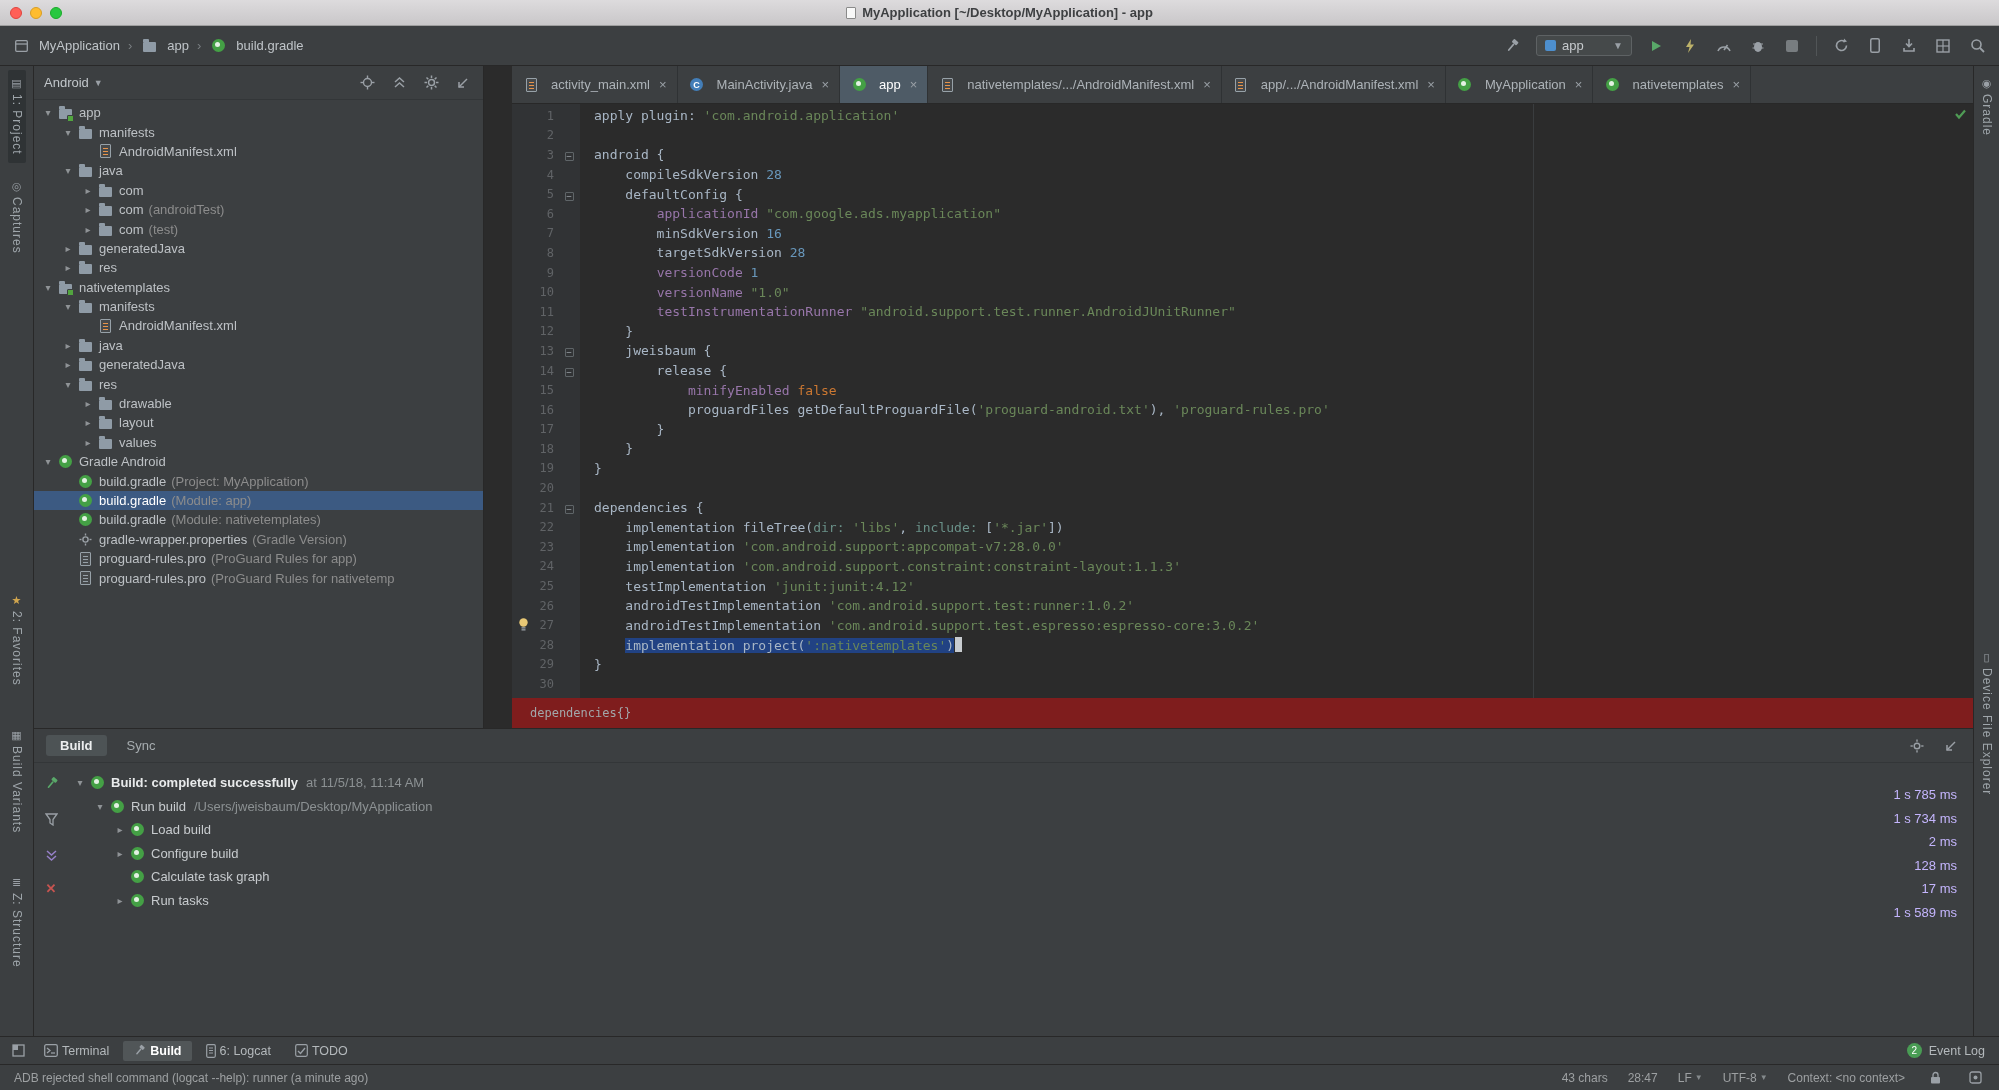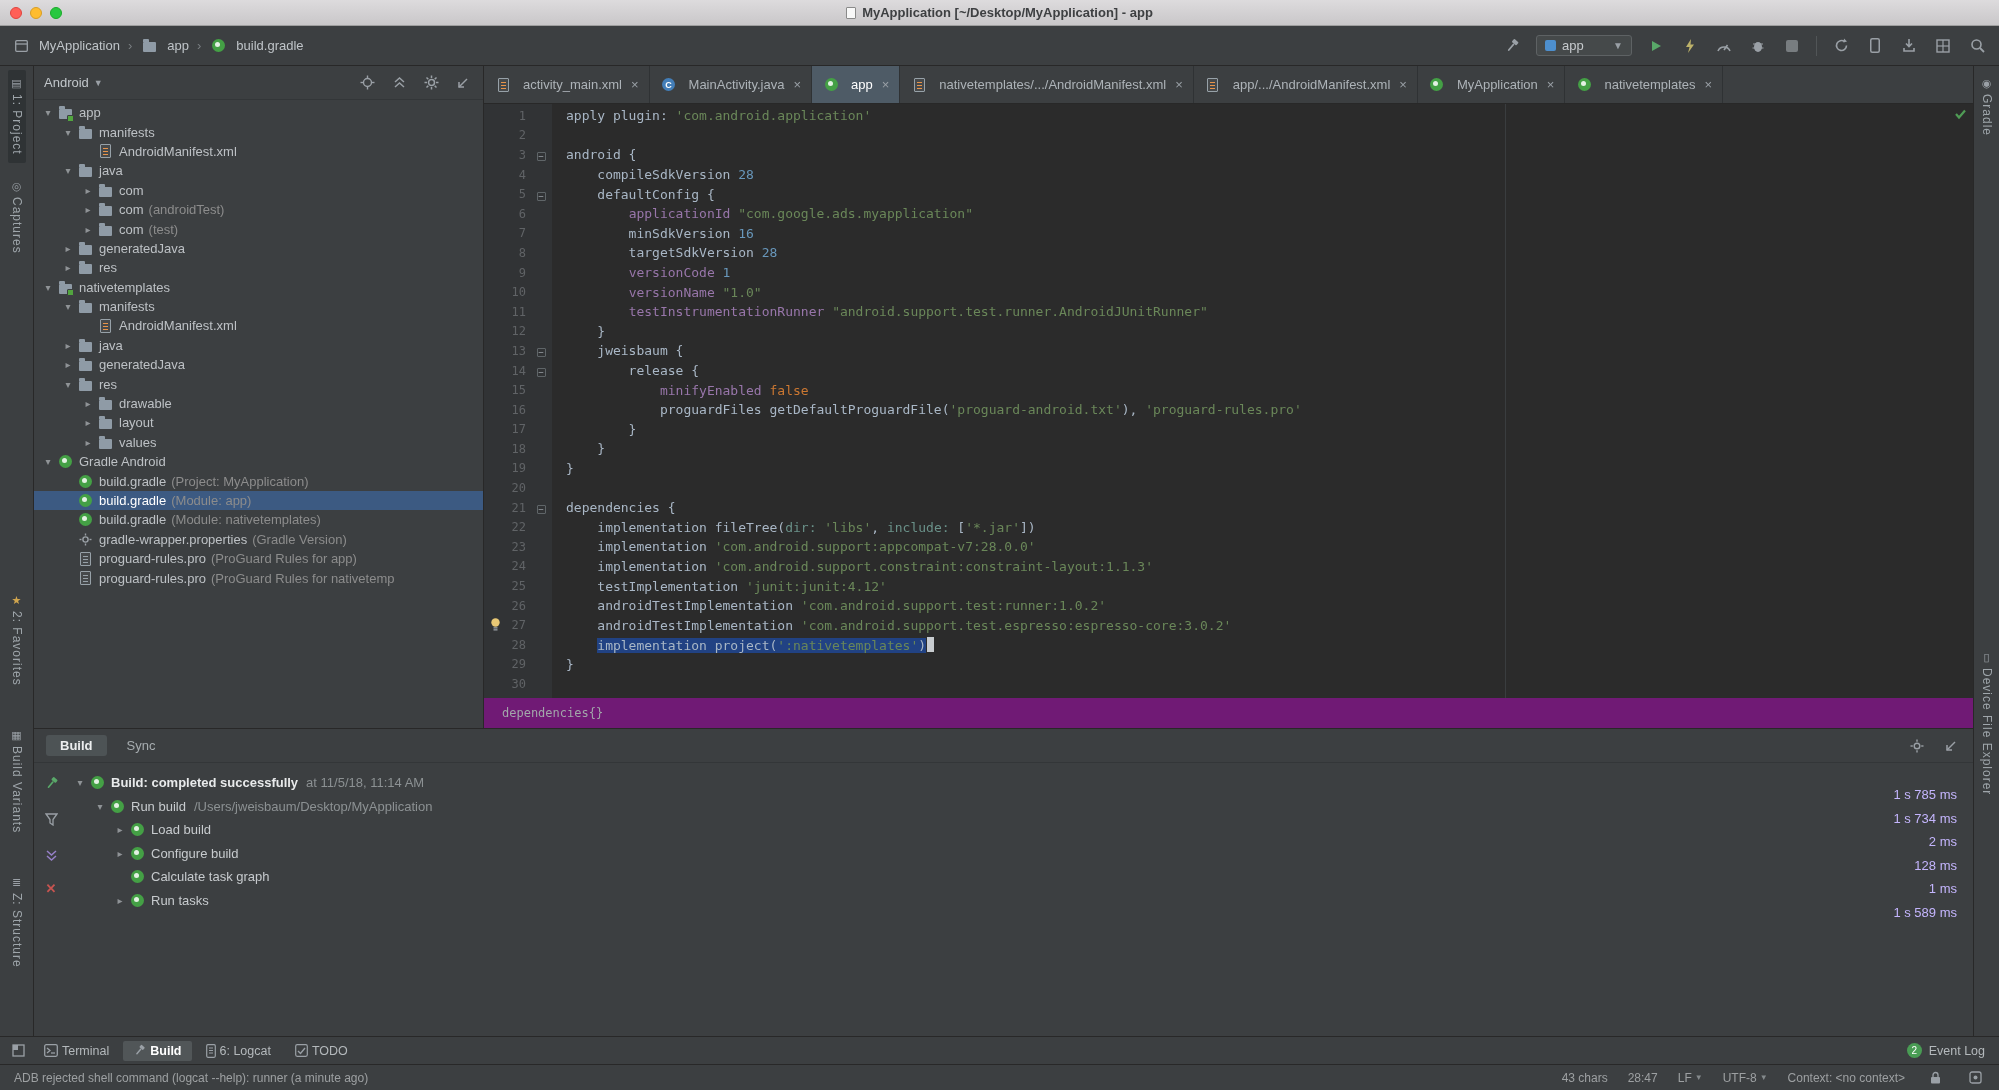--- a/index.html
+++ b/index.html
@@ -35,21 +35,21 @@
   .vbtn.active { background:#2f3335; }
   .vtext { writing-mode:vertical-rl; font-size:12px; color:#9fa6ab; letter-spacing:1px; white-space:nowrap; }
   .vicon { font-size:11px; color:#9aa0a6; line-height:11px; }
   .vi-favorites { color:#d0a54e; }
   #strip-left-bottom { margin-top:auto; margin-bottom:60px; display:flex; flex-direction:column; gap:28px; align-items:center;}
   #strip-left-top { margin-top:4px; display:flex; flex-direction:column; gap:10px; align-items:center;}
   #strip-right-top { margin-top:4px; }
   #strip-right-bottom { margin-top:500px; }
 
   .center { flex:1; display:flex; flex-direction:column; min-width:0; }
-  .upper { flex:1; display:flex; min-height:0; }
+  .upper { flex:1; display:flex; min-height:0;gap:28px; }
 
   
   .project-panel { width:450px; flex:none; background:#3c3f41; border-right:1px solid #282828; display:flex; flex-direction:column; min-height:0; }
   .pp-header { height:34px; flex:none; display:flex; align-items:center; padding:0 10px; border-bottom:1px solid #333638; }
   .pp-view { display:flex; align-items:center; gap:5px; color:#c2c7cb; }
   .pp-view .dd { font-size:9px; color:#9aa0a6; }
   .pp-icons { margin-left:auto; display:flex; align-items:center; gap:12px; }
   .pp-tree { flex:1; overflow:hidden; padding-top:3px; }
   .trow { height:19.4px; display:flex; align-items:center; white-space:nowrap; overflow:hidden; }
   .trow.sel { background:#3c5a82; }
@@ -80,21 +80,21 @@
   .cl { height:19.6px; display:flex; align-items:center; position:relative; }
   .ln { width:46px; flex:none; text-align:right; color:#606366; font-size:12px; padding-right:4px; }
   .fold { width:22px; flex:none; text-align:center; }
   .fbox { display:inline-block; width:9px; height:9px; border:1px solid #5f6568; border-radius:1px; color:#9aa0a6; font-size:9px; line-height:7px; }
   .ct { white-space:pre; padding-left:14px; }
   .tp{color:#a9b7c6} .ts{color:#6a8759} .tn{color:#6897bb} .tm{color:#9876aa} .tk{color:#cc7832} .ta{color:#6a9189}
   .sel { background:#214283; }
   .caret { display:inline-block; width:7px; height:15px; background:#c8ccd0; vertical-align:-2px; margin-left:1px; }
   .bulb { position:absolute; left:5px; top:2px; }
   .inspect-ok { position:absolute; right:6px; top:4px; }
-  .ed-crumb { height:30px; flex:none; display:flex; align-items:center; padding-left:18px; font-family:"DejaVu Sans Mono",monospace; font-size:12px; color:#a2a7aa; background:#701a75; }
+  .ed-crumb { height:30px; flex:none; display:flex; align-items:center; padding-left:18px; font-family:"DejaVu Sans Mono",monospace; font-size:12px; color:#a2a7aa; background:#7f1d1d; }
 
   
   .build-panel { height:308px; flex:none; background:#3c3f41; border-top:1px solid #282828; display:flex; flex-direction:column; }
   .build-tabs { height:34px; flex:none; display:flex; align-items:center; gap:6px; padding:0 12px; border-bottom:1px solid #333638; }
   .btab { padding:3px 14px; border-radius:3px; color:#a7adb0; }
   .btab.active { background:#4d5355; color:#eceeef; font-weight:bold; }
   .bt-icons { margin-left:auto; display:flex; gap:14px; align-items:center; }
   .build-body { flex:1; display:flex; min-height:0; }
   .build-toolbar { width:34px; flex:none; display:flex; flex-direction:column; align-items:center; gap:16px; padding-top:10px; }
   .bx { color:#c75450; font-weight:bold; font-size:13px; }
@@ -811,21 +811,21 @@
                 </span>
                 <span class="">Configure build</span>
                 <span class="btime">128 ms</span>
               </div>
               <div class="brow" style="padding-left:44px">
                 <span class="tarrow"></span>
                 <span class="fic">
                   <span class="ic-gradle"></span>
                 </span>
                 <span class="">Calculate task graph</span>
-                <span class="btime">1 ms</span>
+                <span class="btime">17 ms</span>
               </div>
               <div class="brow" style="padding-left:44px">
                 <span class="tarrow">▸</span>
                 <span class="fic">
                   <span class="ic-gradle"></span>
                 </span>
                 <span class="">Run tasks</span>
                 <span class="btime">1 s 589 ms</span>
               </div>
             </div>

